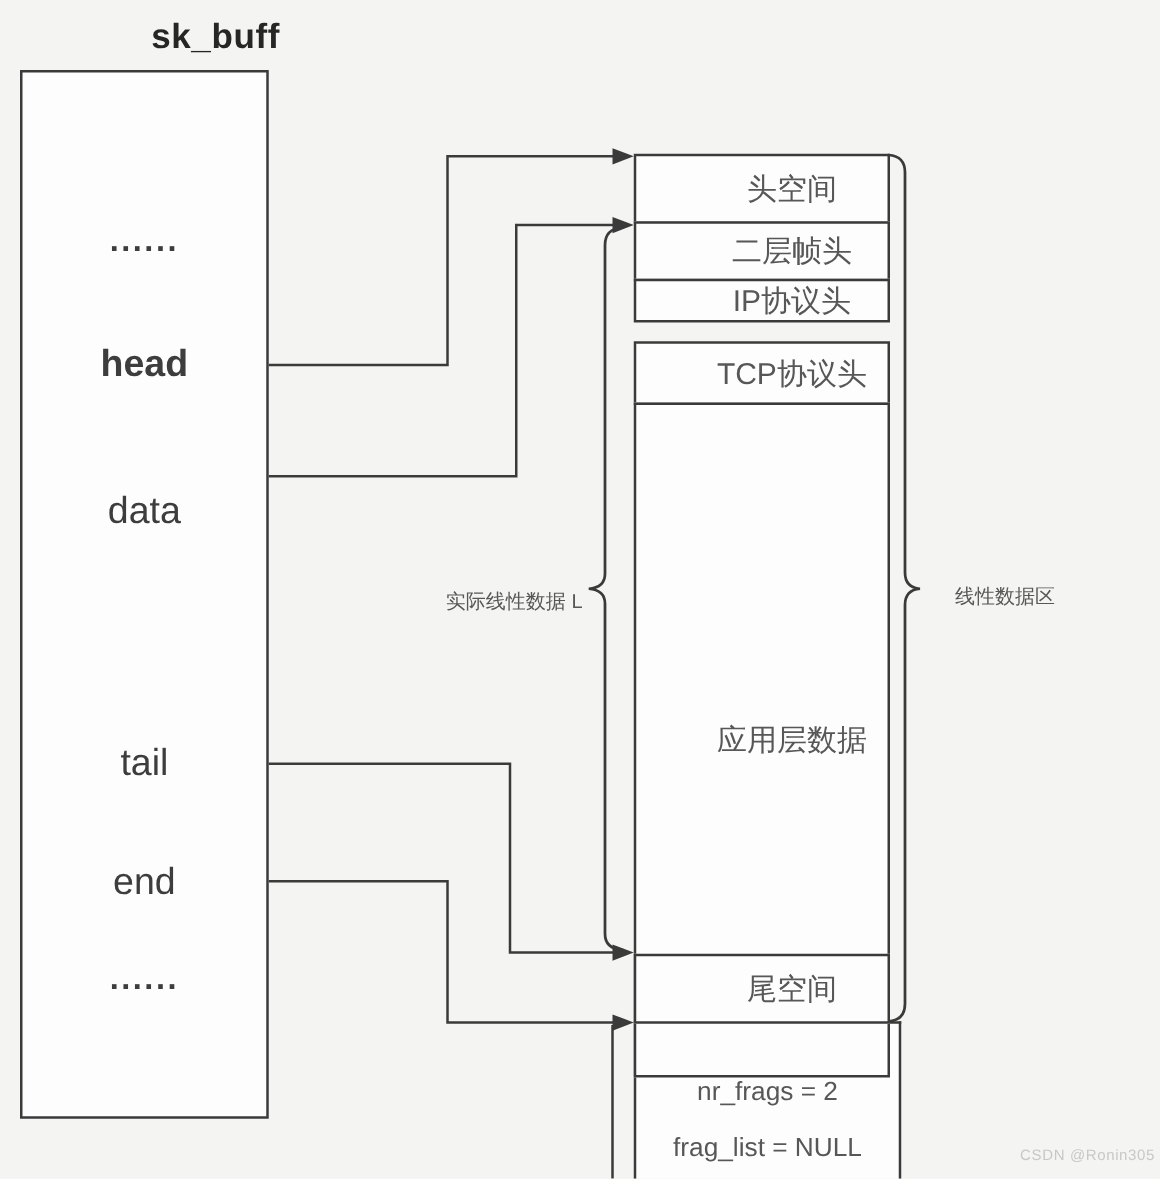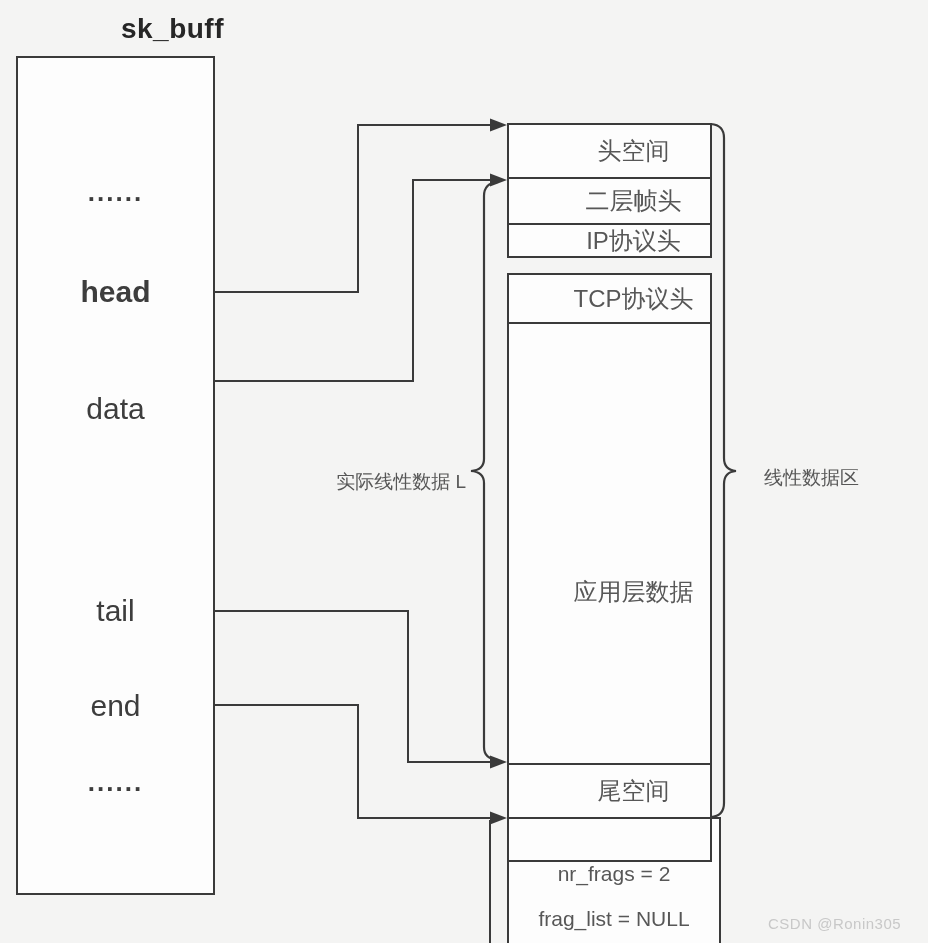--- a/index.html
+++ b/index.html
@@ -48,26 +48,26 @@
   .row-3{top:273px;height:51px;}
   .row-4{top:322px;height:540px;}
   .row-5{top:763px;height:56px;}
 
   .frags-box{left:507px;top:817px;width:214px;height:126px;border-bottom:none;}
   .frag-line{position:absolute;left:0;width:100%;height:30px;line-height:30px;text-align:center;
              font-size:21px;color:var(--row-text);}
   .frag-line-1{top:40px;}
   .frag-line-2{top:85px;}
 
-  .annot{font-size:19px;color:var(--row-text);height:30px;line-height:30px;}
+  .annot{font-size:16px;color:var(--row-text);height:30px;line-height:30px;}
   .annot-left{left:300px;top:467px;width:166px;text-align:right;}
   .annot-right{left:764px;top:463px;width:170px;text-align:left;}
 
-  .watermark{left:768px;top:910px;width:156px;height:28px;line-height:28px;text-align:left;
-             font-size:15px;color:var(--watermark-text);letter-spacing:0.5px;}
+  .watermark{left:768px;top:910px;width:156px;height:28px;line-height:28px;text-align:right;
+             font-size:12px;color:var(--watermark-text);letter-spacing:0.5px;}
 </style>
 </head>
 <body>
 
 <div class="canvas">
 
   <svg class="overlay" viewBox="0 0 928 943" xmlns="http://www.w3.org/2000/svg">
     <path class="ln" d="M215,292 H358 V125 H491"></path>
     <polygon class="ah" points="507,125 490,118.5 490,131.5"></polygon>
 

